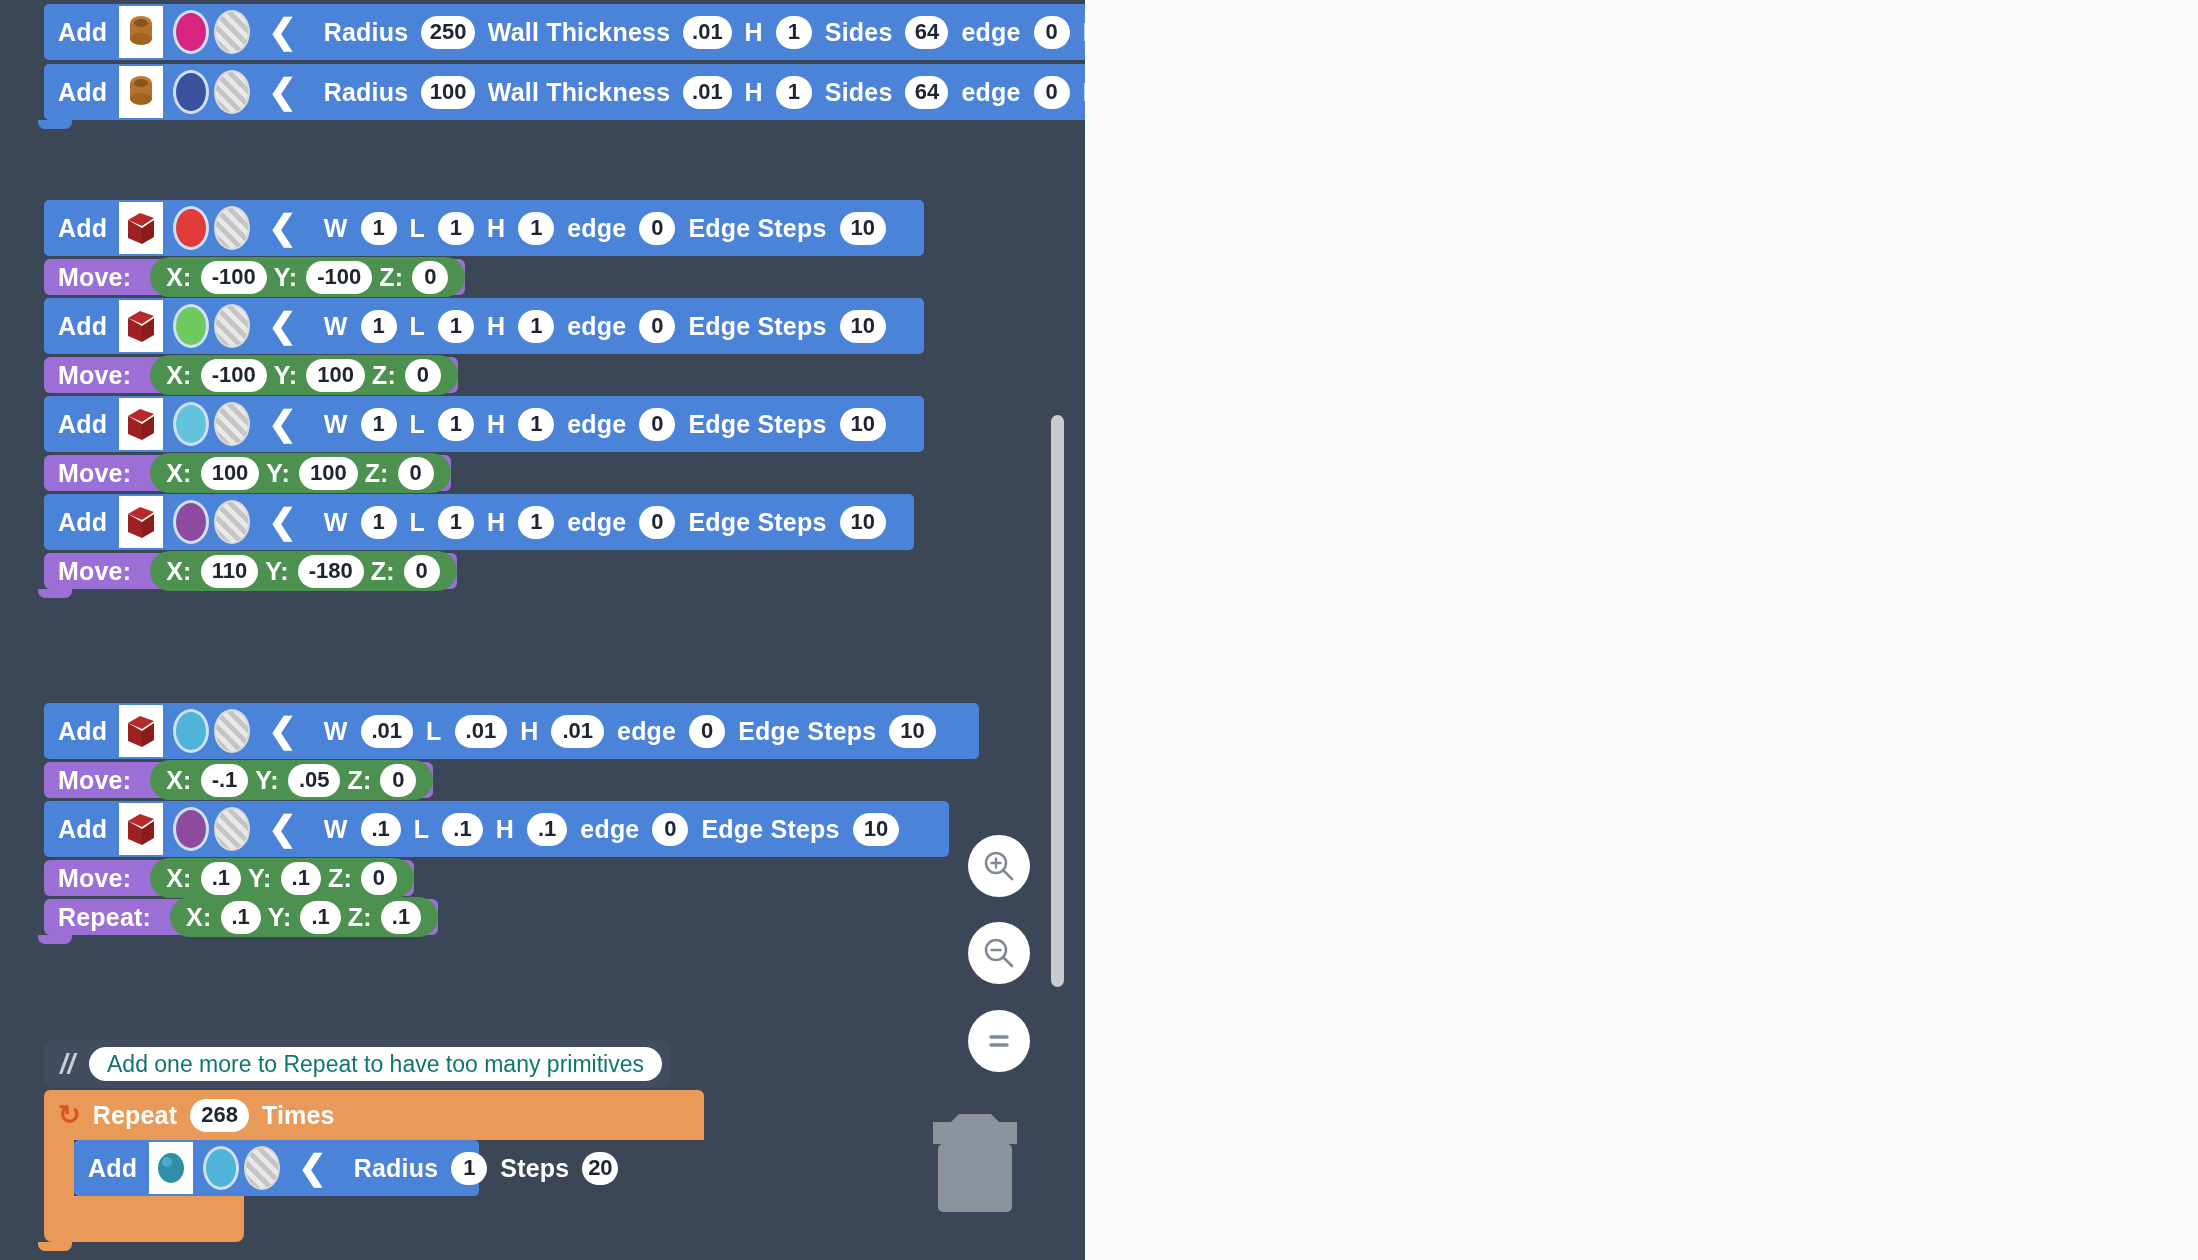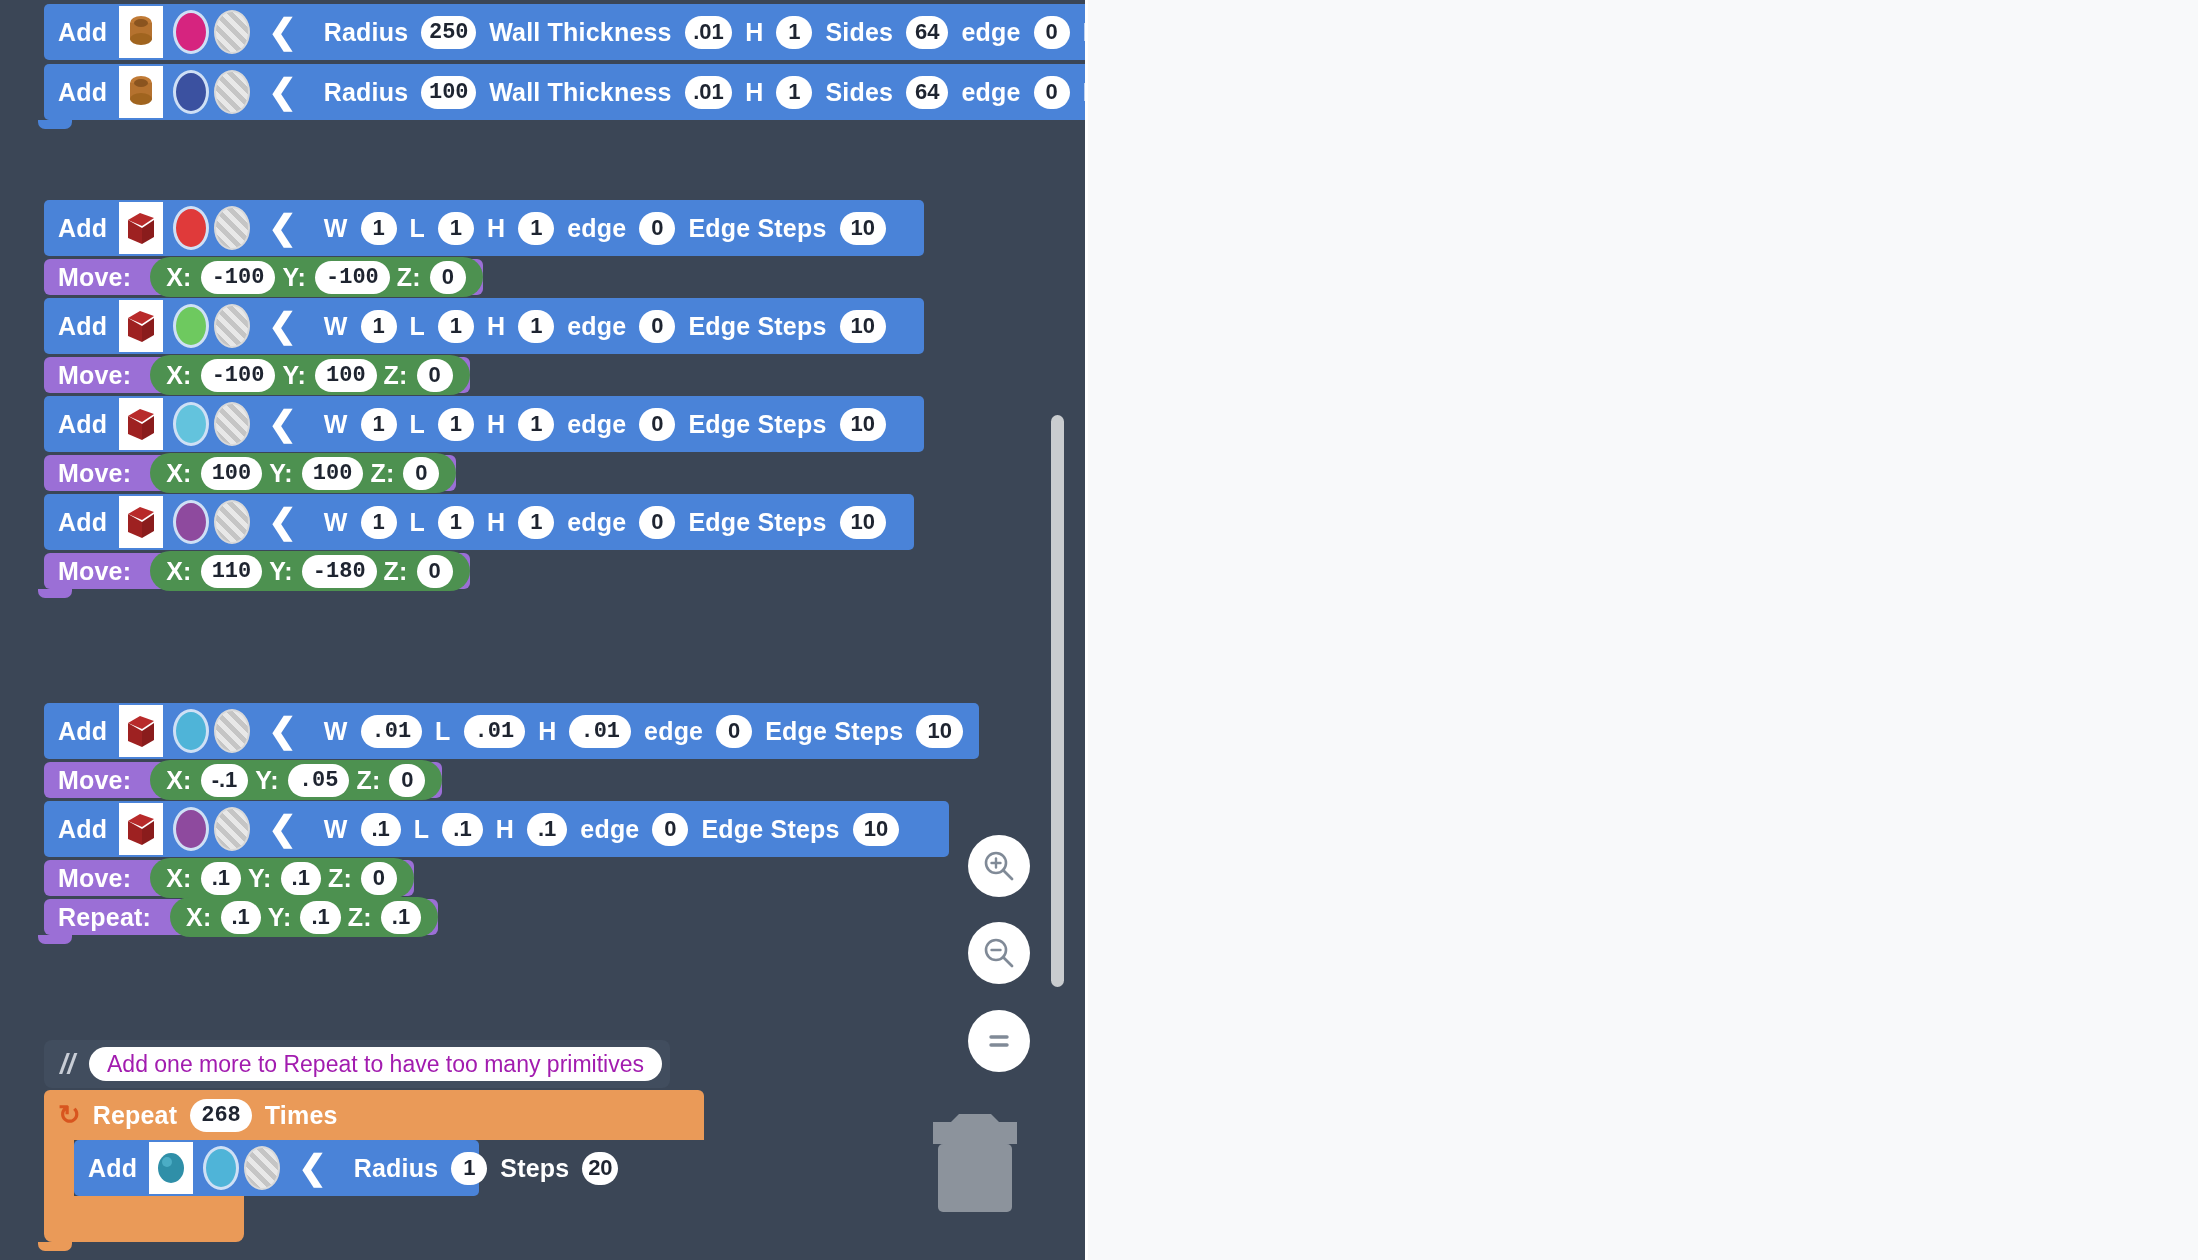--- a/index.html
+++ b/index.html
@@ -81,21 +81,21 @@
   
   .pill {
     display: inline-flex; align-items:center; justify-content:center;
     background: #fff; color: #1e2430;
     border-radius: 999px;
     height: 33px; min-width: 36px;
     padding: 0 11px;
     font-size: 22px; font-weight: bold;
     margin: 0 4px;
   }
-  .pill.wide { min-width: 52px; font-family: Liberation Mono, monospace; }
+  .pill.wide { min-width: 52px; }
 
   
   .thumb {
     width: 44px; height: 52px; background:#fff;
     display:flex; align-items:center; justify-content:center;
     margin-right: 10px; flex: 0 0 44px;
   }
   .thumb svg { display:block; }
 
   
@@ -117,21 +117,21 @@
     background: #4d9150;
     border-radius: 999px;
     display:flex; align-items:center;
     height: 40px; padding: 0 13px;
     margin-left: 10px;
   }
   .cap-green .lbl { margin: 0 5px 0 3px; font-size: 25px; }
 
   .comment-slash { font-size: 27px; font-weight: bold; color: #c8cdd6; margin-right: 14px; font-style: italic; }
   .comment-text {
-    background:#fff; color:#a21caf;
+    background:#fff; color:#0f766e;
     border-radius: 999px; height: 34px;
     display:flex; align-items:center;
     padding: 0 18px; font-size: 23px; font-weight: normal;
     margin-right: 8px;
   }
   .repeat-icon { font-size: 27px; margin-right: 12px; color: #d8551f; font-weight:bold; }
 
   
   #code-scrollbar {
     position:absolute; right: 21px; top: 415px;

